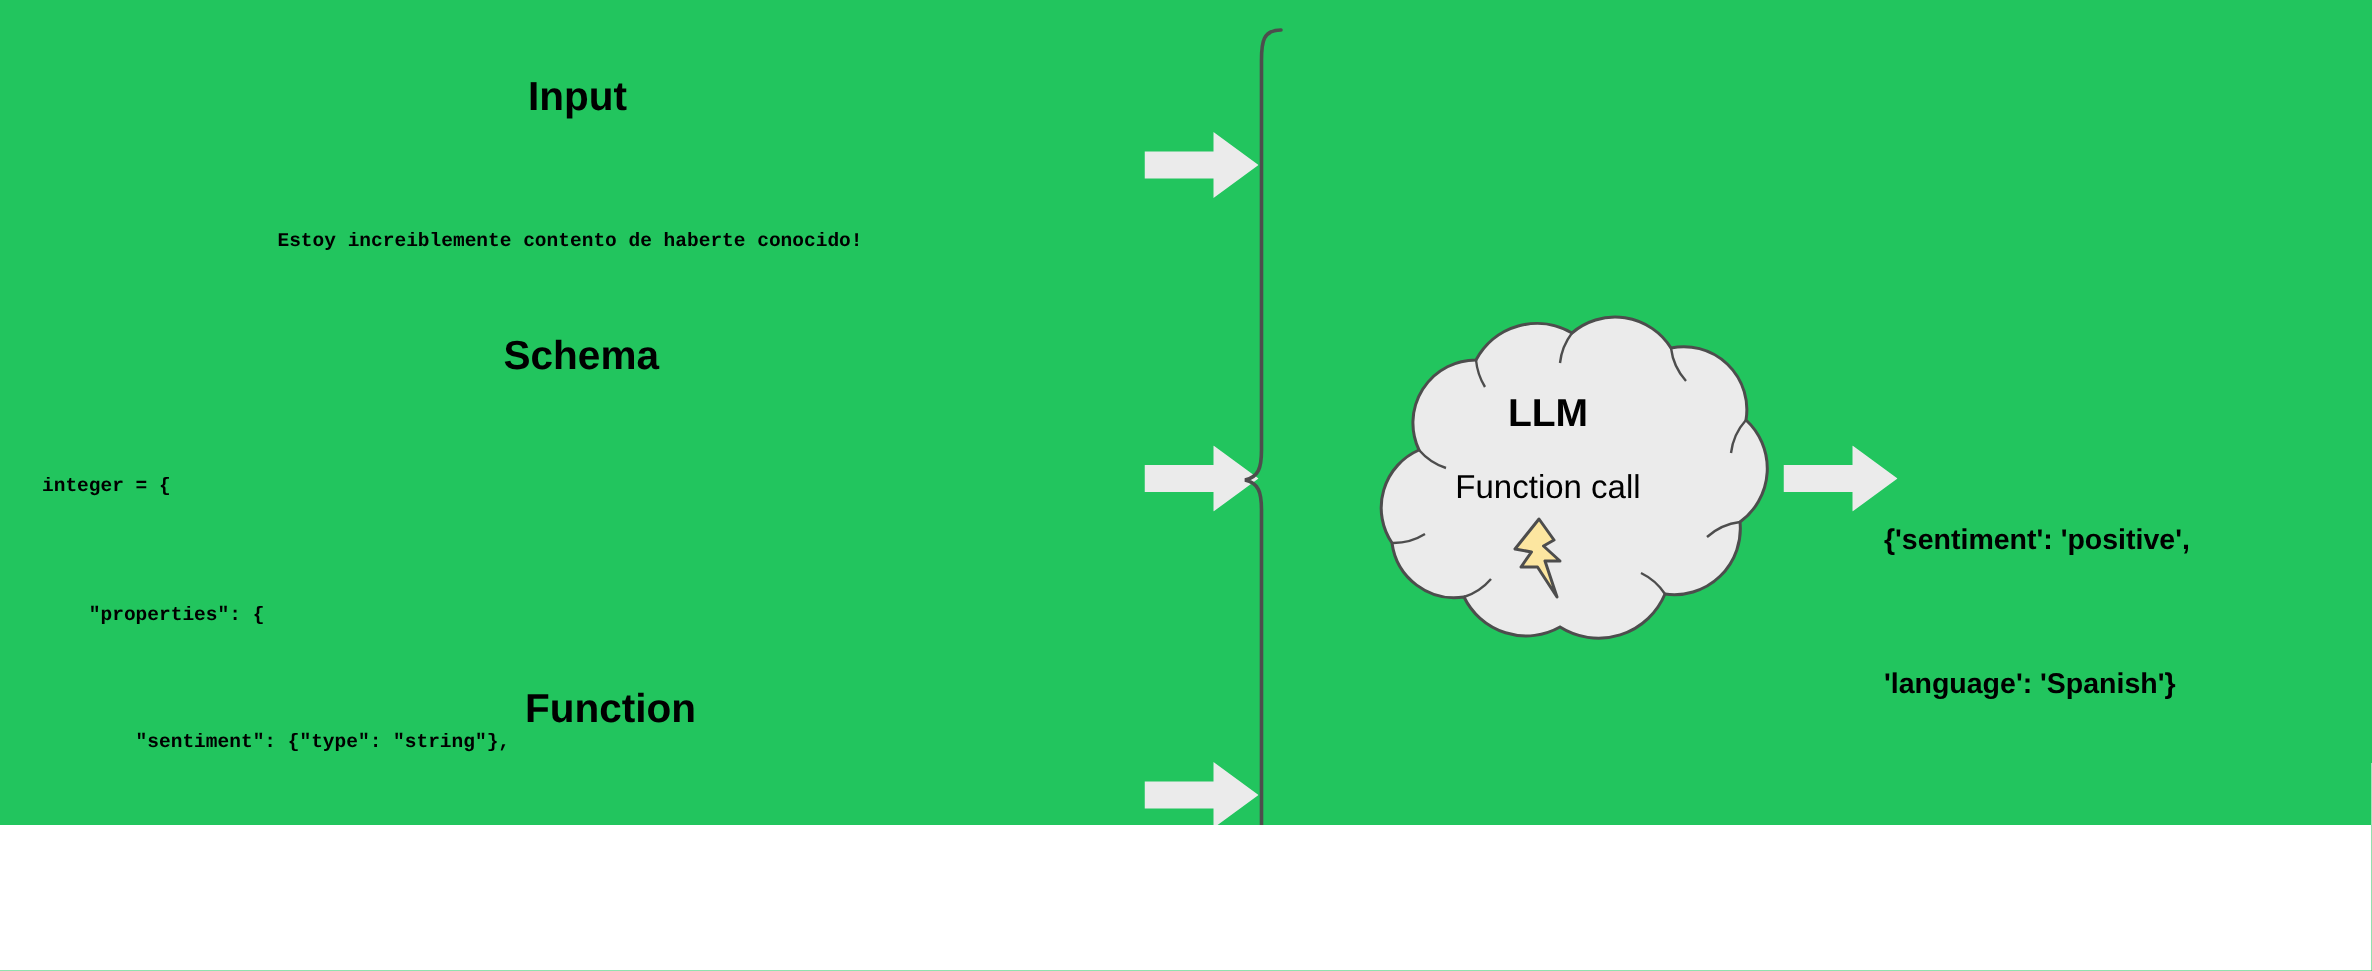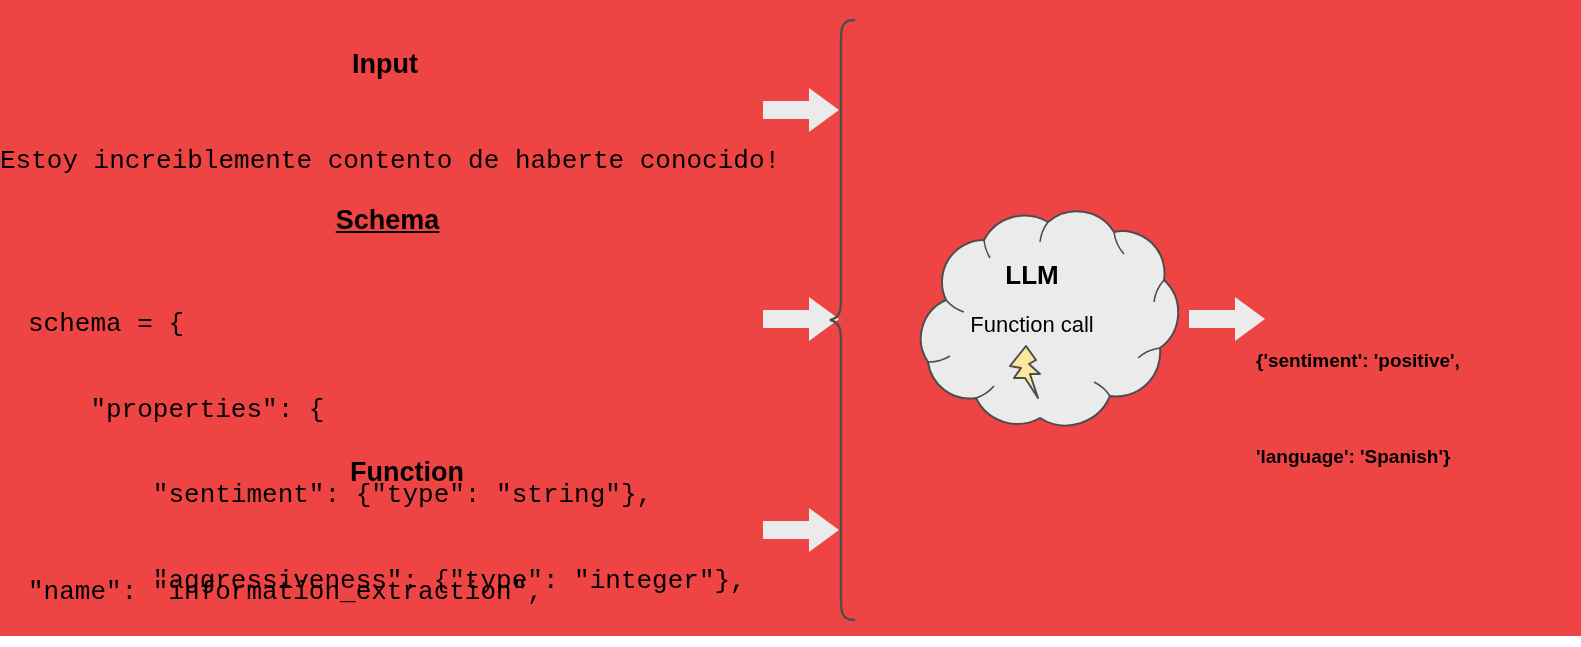--- a/index.html
+++ b/index.html
@@ -8,41 +8,41 @@
     padding: 0;
     background: #ffffff;
   }
   body {
     font-family: "Liberation Sans", sans-serif;
     color: #000000;
   }
   #diagram {
     position: relative;
     width: 1581px;
-    height: 636px;
-    background: #ef4444;
+    height: 550px;
+    background: #22c55e;
     overflow: hidden;
   }
 
   
   .section-heading {
     position: absolute;
     font-family: "Liberation Sans", sans-serif;
     font-weight: bold;
     font-size: 27px;
     line-height: 1.1;
     text-align: center;
     color: #000000;
     white-space: pre;
   }
   .mono-block {
     position: absolute;
     font-family: "Liberation Mono", "DejaVu Sans Mono", monospace;
-    font-weight: normal;
-    font-size: 26px;
+    font-weight: bold;
+    font-size: 13px;
     color: #000000;
     white-space: pre;
   }
   .mono-line {
     white-space: pre;
     font-family: "Liberation Mono", "DejaVu Sans Mono", monospace;
   }
 
   
   #input-text {
@@ -132,24 +132,24 @@
 <body>
 
 <div id="diagram">
 
   <div class="section-heading" id="input-heading" style="left:0px; top:50px; width:770px;">Input</div>
 
   <div class="mono-block" id="input-text">
     <div class="mono-line">Estoy increiblemente contento de haberte conocido!</div>
   </div>
 
-  <div class="section-heading" id="schema-heading" style="left:0px; top:206px; width:775px;text-decoration:underline;">Schema</div>
+  <div class="section-heading" id="schema-heading" style="left:0px; top:223px; width:775px;">Schema</div>
 
   <div class="mono-block" id="schema-text">
-    <div class="mono-line">schema = {</div>
+    <div class="mono-line">integer = {</div>
     <div class="mono-line">    "properties": {</div>
     <div class="mono-line">        "sentiment": {"type": "string"},</div>
     <div class="mono-line">        "aggressiveness": {"type": "integer"},</div>
     
     
   </div>
 
   <div class="section-heading" id="function-heading" style="left:0px; top:458px; width:782px;padding-left:16px;">Function</div>
 
   <div class="mono-block" id="function-text">

